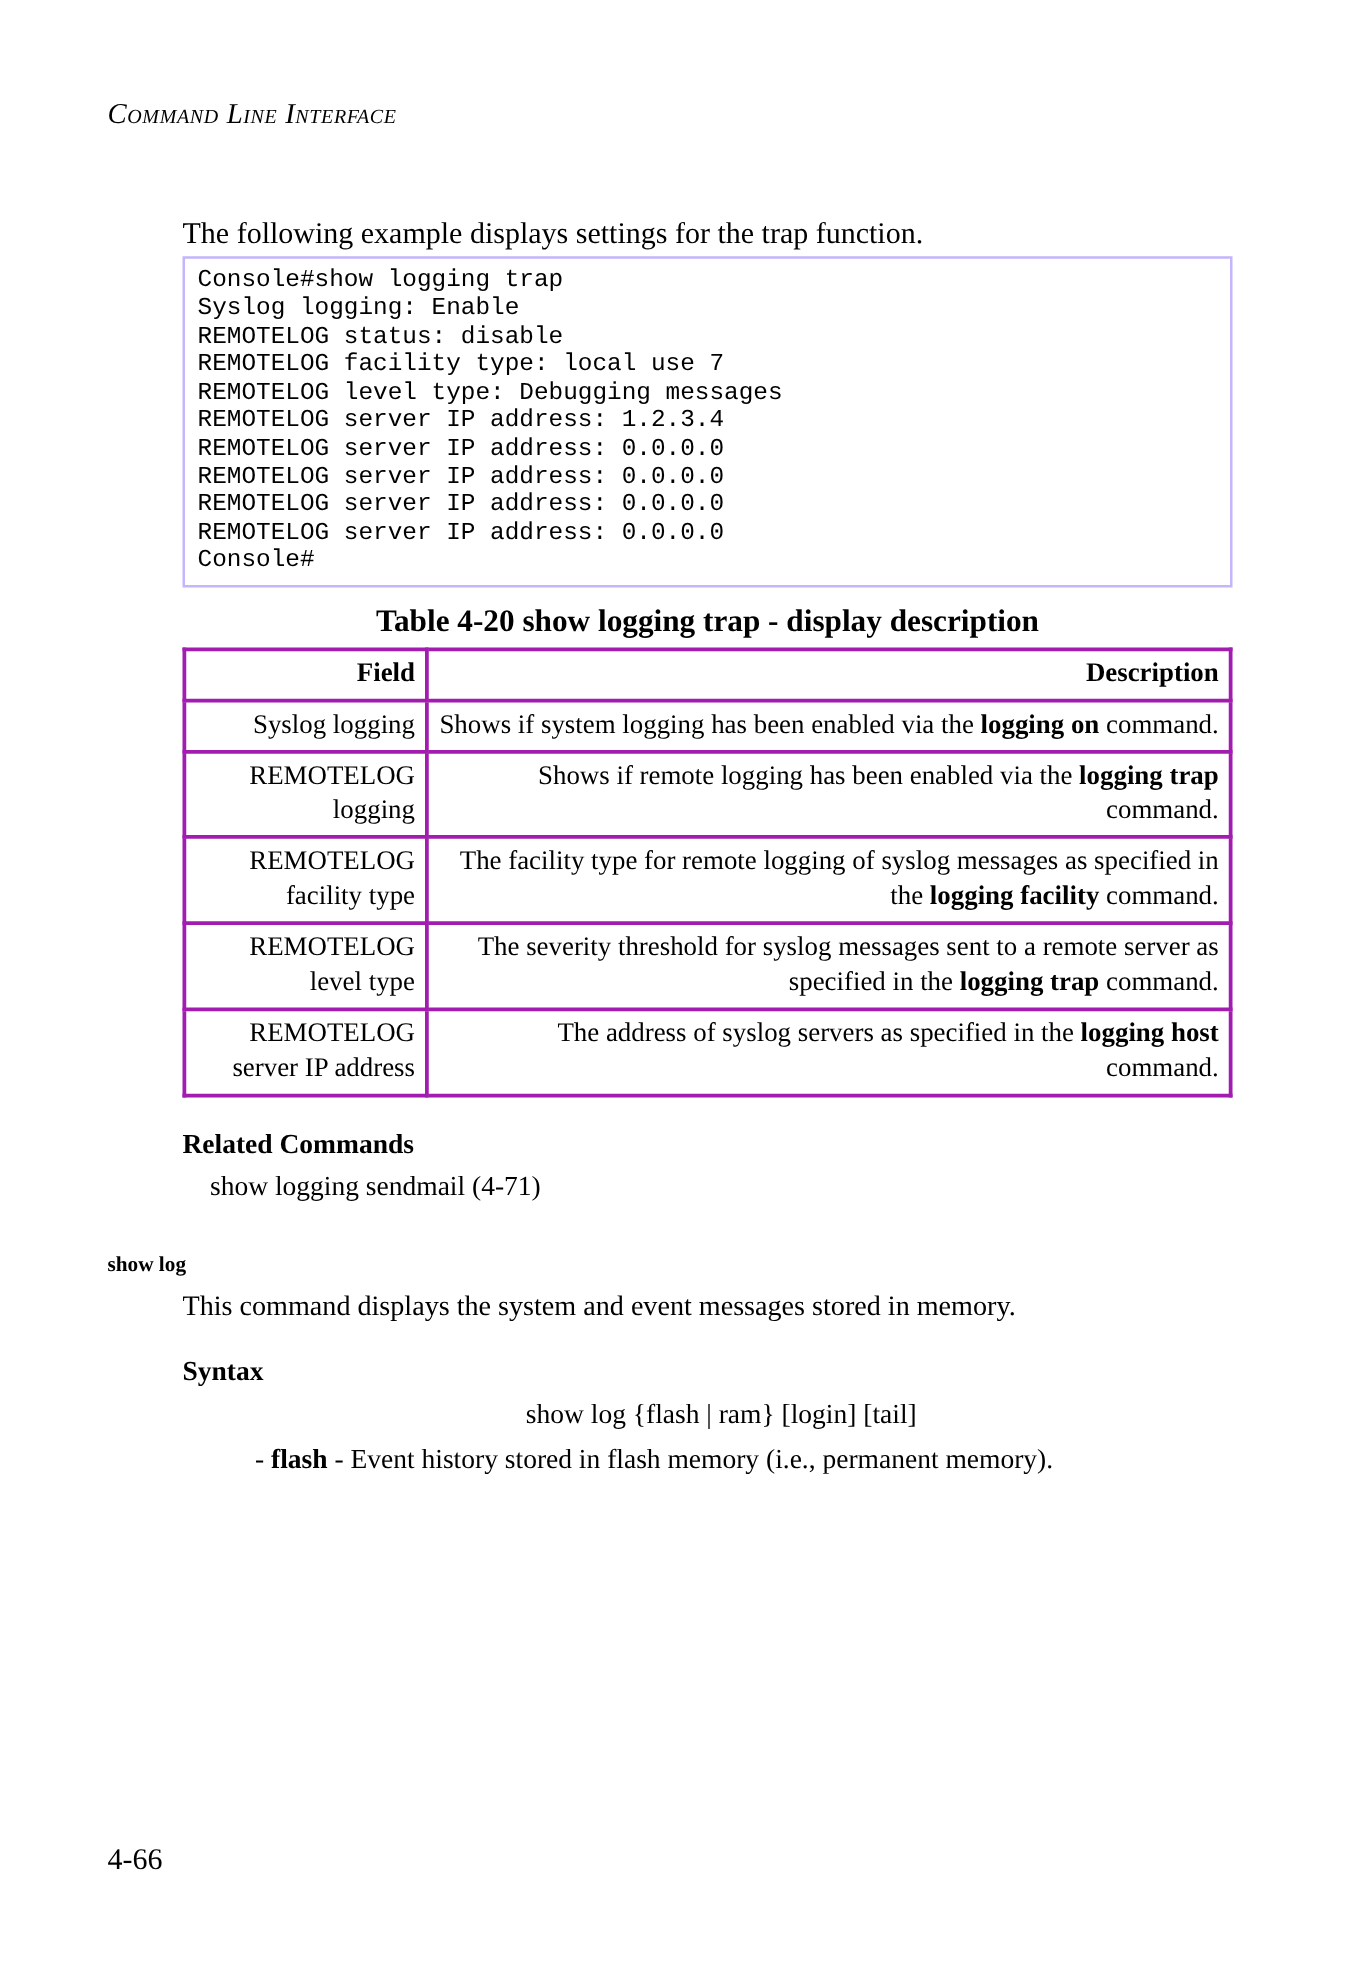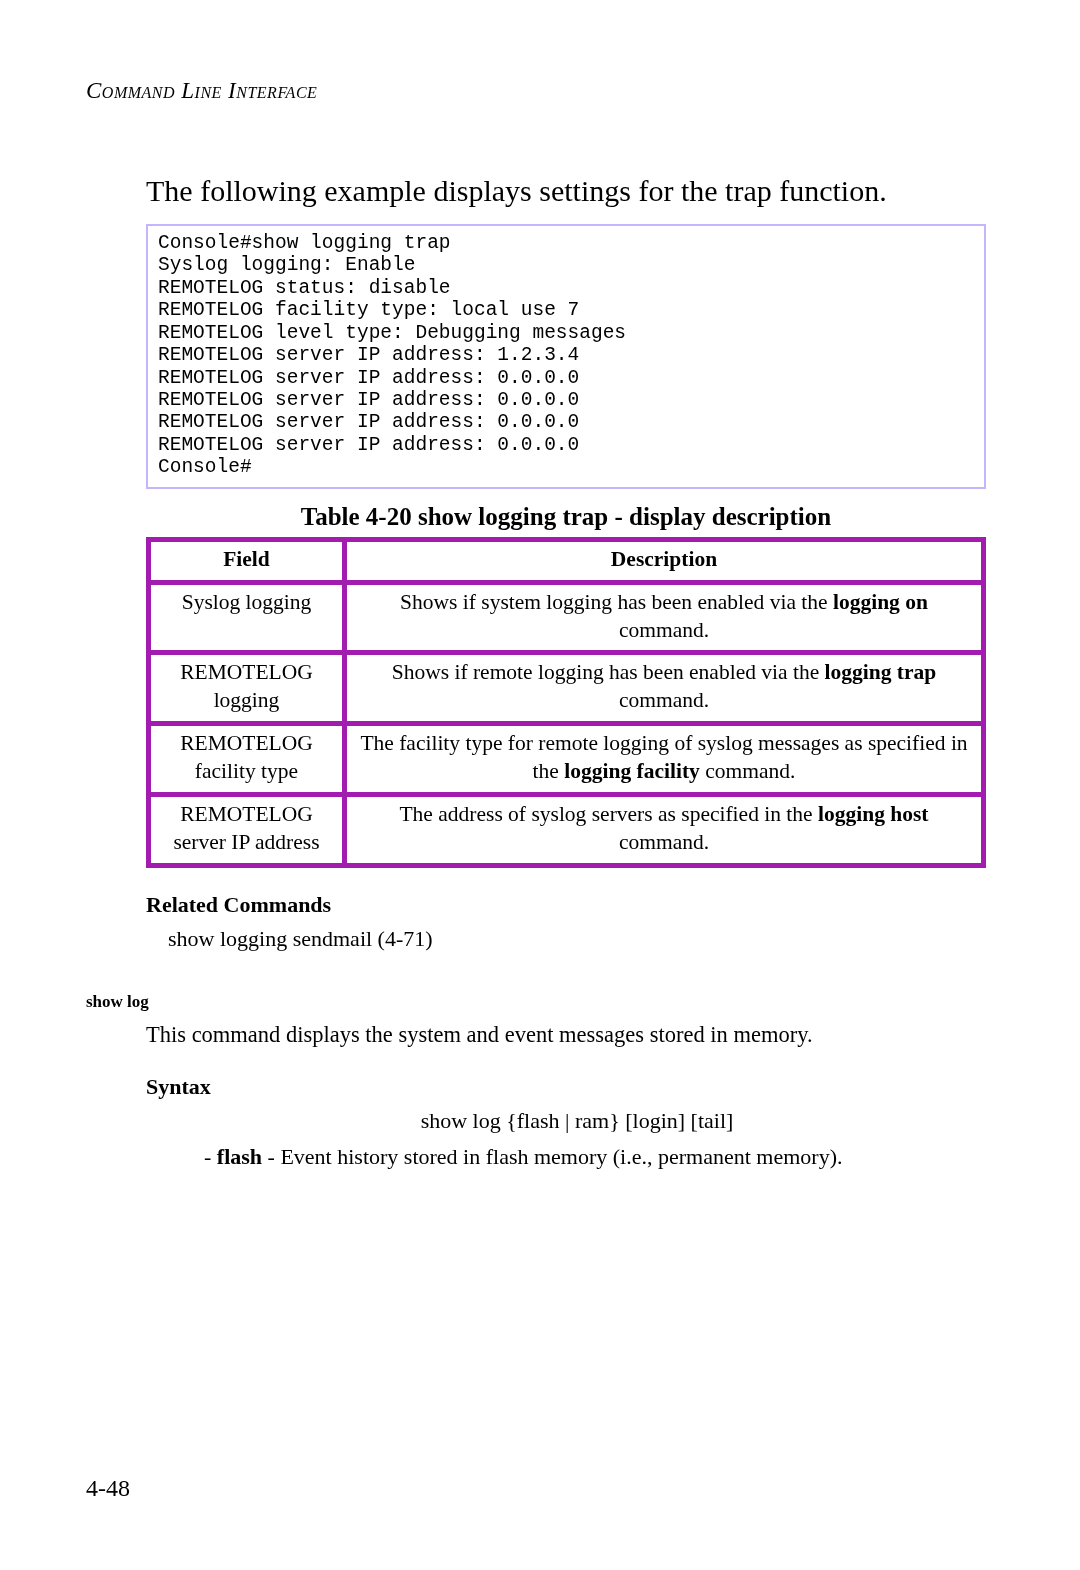--- a/index.html
+++ b/index.html
@@ -19,22 +19,22 @@
     font-style: italic;
     font-variant: small-caps;
     font-size: 23px;
     letter-spacing: 0.5px;
     margin-bottom: 70px;
   }
   .body-indent {
     margin-left: 60px;
   }
   .intro-line {
-    font-size: 30px;
-    margin-bottom: 16px;
+    font-size: 24px;
+    margin-bottom: 4px;
   }
   .console-box {
     border: 2px solid #c4b5fd;
     padding: 6px 10px 8px 10px;
     font-family: "Courier New", Courier, monospace;
     font-size: 19.5px;
     line-height: 1.15;
     white-space: pre;
     margin-bottom: 14px;
   }
@@ -43,23 +43,23 @@
     font-weight: bold;
     font-size: 25px;
     margin-bottom: 6px;
   }
   table.desc {
     border-collapse: collapse;
     width: 100%;
     font-size: 21.5px;
   }
   table.desc th, table.desc td {
-    border: 5px solid #a21caf;
+    border: 3px solid #a21caf;
     padding: 4px 8px 6px 8px;
-    text-align: center;
+    text-align: right;
     vertical-align: top;
     line-height: 1.3;
   }
   table.desc th {
     font-weight: bold;
   }
   .col-field { width: 175px; }
   .sub-head {
     font-weight: bold;
     font-size: 22px;
@@ -145,20 +145,24 @@
           </tr>
           <tr>
             <td class="col-field">REMOTELOG logging</td>
             <td>Shows if remote logging has been enabled via the <b>logging trap</b> command.</td>
           </tr>
           <tr>
             <td class="col-field">REMOTELOG facility type</td>
             <td>The facility type for remote logging of syslog messages as specified in the <b>logging facility</b> command.</td>
           </tr>
           <tr>
+            <td class="col-field">REMOTELOG level type</td>
+            <td>The severity threshold for syslog messages sent to a remote server as specified in the <b>logging trap</b> command.</td>
+          </tr>
+          <tr>
             <td class="col-field">REMOTELOG server IP address</td>
             <td>The address of syslog servers as specified in the <b>logging host</b> command.</td>
           </tr>
         </tbody>
     </table>
 
     <div class="sub-head">Related Commands</div>
     <div class="related-cmd">show logging sendmail (4-71)</div>
   </div>
 
@@ -169,13 +173,13 @@
 
     <div class="sub-head">Syntax</div>
     <div class="syntax-line">show log {flash | ram} [login] [tail]</div>
 
     <ul class="opts" id="opts-list">
         <li><span>-  </span><b>flash</b> - Event history stored in flash memory (i.e., permanent memory).</li>
       </ul>
   </div>
 </div>
 
-<div class="page-num">4-48</div>
+<div class="page-num">4-66</div>
 
 </body></html>

